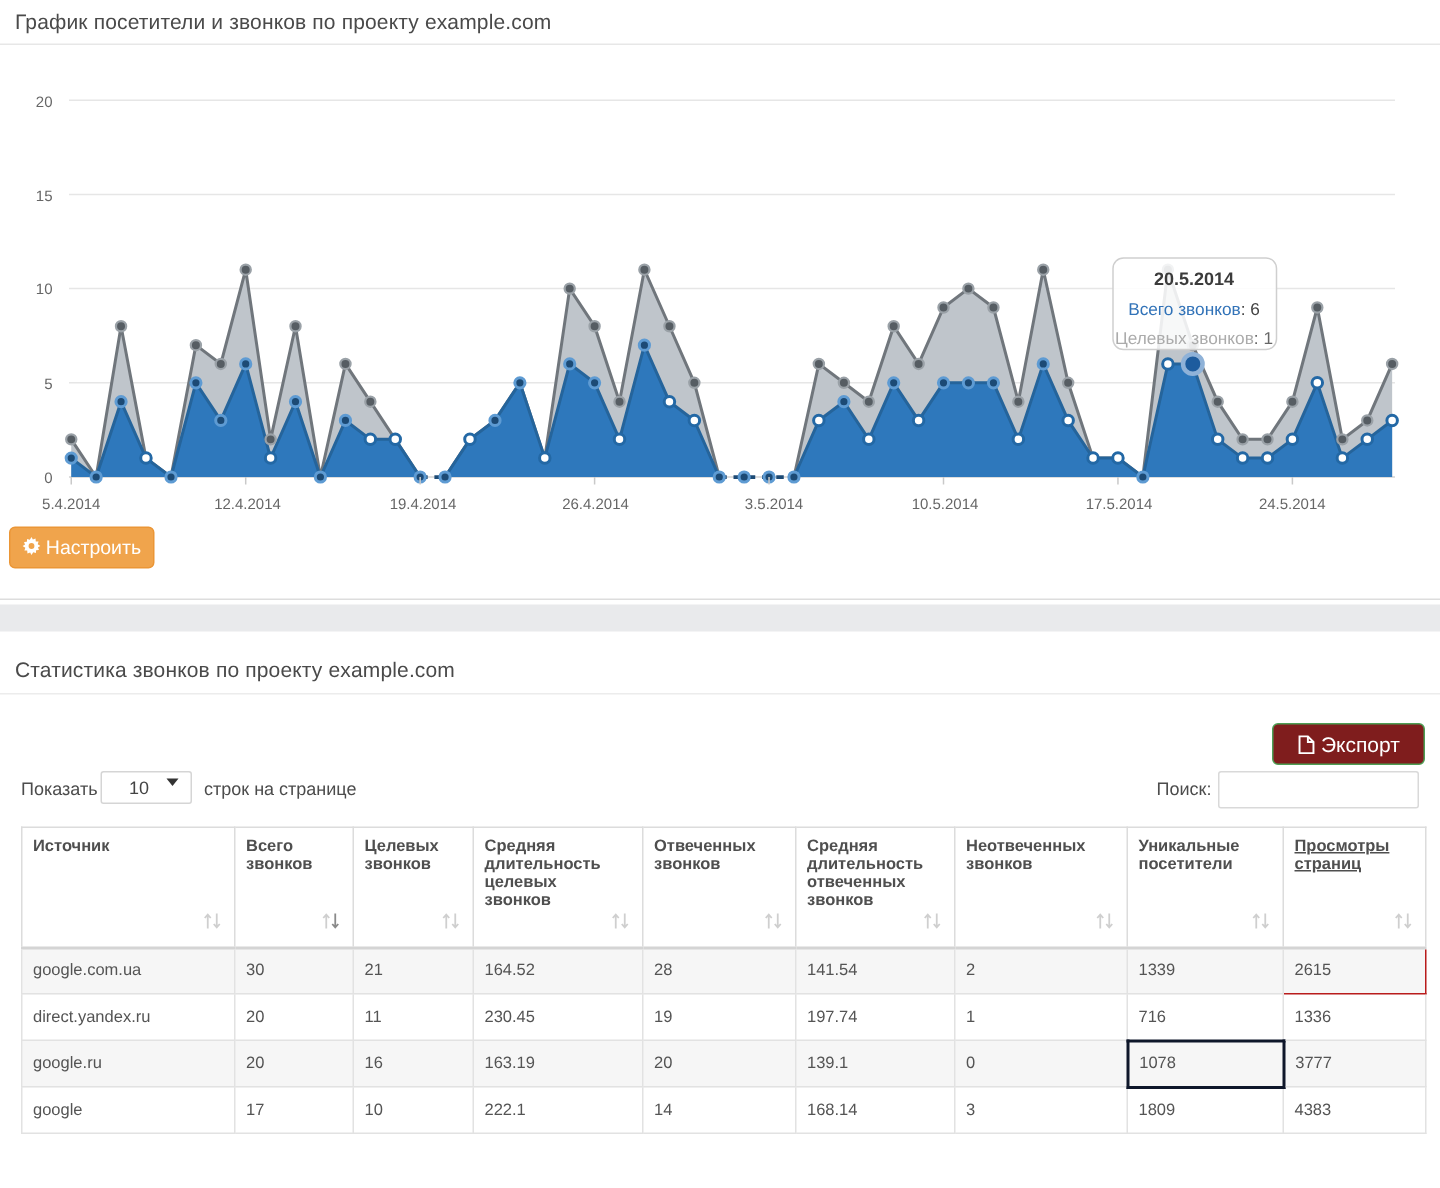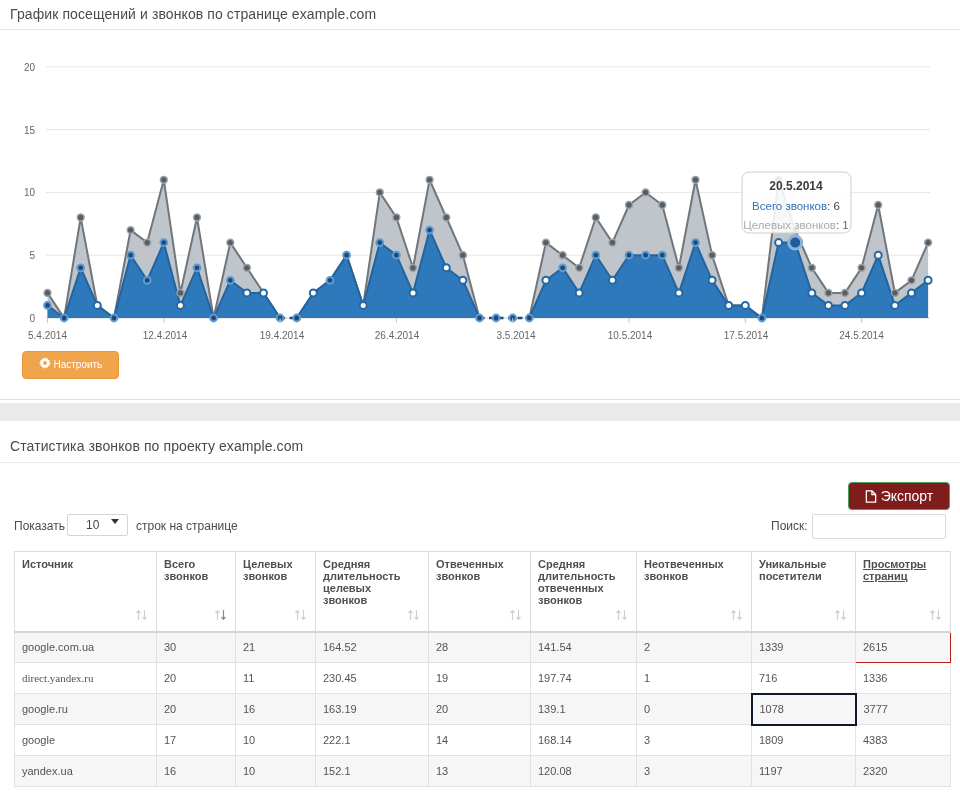--- a/index.html
+++ b/index.html
@@ -1,21 +1,21 @@
 <!DOCTYPE html>
 <html><head><meta charset="utf-8">
 <style>
 html,body{margin:0;padding:0;background:#fff;}
 body{width:960px;height:792px;font-family:"Liberation Sans",sans-serif;position:relative;overflow:hidden;}
 .abs{position:absolute;}
 .ptitle{font-size:14px;color:#4a4a4a;letter-spacing:0.1px;}
 </style></head>
 <body>
 
-<div class="abs ptitle" style="left:10px;top:6px;">График посещений и звонков по странице example.com</div>
+<div class="abs ptitle" style="left:10px;top:6px;">График посетители и звонков по проекту example.com</div>
 <div class="abs" style="left:0;top:29px;width:960px;height:1px;background:#e7e7e7;"></div>
 
 <svg class="abs" style="left:0;top:0;" width="960" height="348" viewBox="0 0 960 348">
 <g font-family="Liberation Sans" font-size="10" fill="#666">
 <text x="35" y="71" text-anchor="end">20</text>
 <text x="35" y="134" text-anchor="end">15</text>
 <text x="35" y="196" text-anchor="end">10</text>
 <text x="35" y="259" text-anchor="end">5</text>
 <text x="35" y="322" text-anchor="end">0</text>
 </g>
@@ -147,21 +147,21 @@
 </g>
 
 <g>
 <rect x="742" y="172" width="109" height="61" rx="7" fill="#ffffff" fill-opacity="0.87" stroke="#cfcfcf" stroke-width="1"></rect>
 <text x="796" y="190" text-anchor="middle" font-family="Liberation Sans" font-size="12" font-weight="bold" fill="#3b3b3b">20.5.2014</text>
 <text x="796" y="210" text-anchor="middle" font-family="Liberation Sans" font-size="11.5"><tspan fill="#3273b8">Всего звонков</tspan><tspan fill="#444">: 6</tspan></text>
 <text x="796" y="229" text-anchor="middle" font-family="Liberation Sans" font-size="11.5"><tspan fill="#ababab">Целевых звонков</tspan><tspan fill="#666">: 1</tspan></text>
 </g>
 </svg>
 
-<div class="abs" style="left:22px;top:351px;width:97px;height:28px;background:#f0a44c;border:1px solid #eb9636;border-radius:4px;box-sizing:border-box;color:#fff;font-size:10px;line-height:26px;text-align:center;">
+<div class="abs" style="left:6px;top:351px;width:97px;height:28px;background:#f0a44c;border:1px solid #eb9636;border-radius:4px;box-sizing:border-box;color:#fff;font-size:13px;line-height:26px;text-align:center;">
 <svg width="12" height="12" viewBox="0 0 16 16" style="vertical-align:-1px;" fill="#fff">
       <path d="M8 0l1.2 2.2 2.4-.8.2 2.5 2.5.2-.8 2.4L16 8l-2.2 1.2.8 2.4-2.5.2-.2 2.5-2.4-.8L8 16l-1.2-2.2-2.4.8-.2-2.5-2.5-.2.8-2.4L0 8l2.2-1.2-.8-2.4 2.5-.2.2-2.5 2.4.8z"></path>
       <circle cx="8" cy="8" r="2.6" fill="#f0a44c"></circle>
     </svg>
 Настроить</div>
 
 <div class="abs" style="left:0;top:399px;width:960px;height:1px;background:#ddd;"></div>
 <div class="abs" style="left:0;top:403px;width:960px;height:18px;background:#e9eaec;"></div>
 
 <div class="abs ptitle" style="left:10px;top:438px;">Статистика звонков по проекту example.com</div>
@@ -243,21 +243,21 @@
 <td style="border:1px solid #e2e2e2;padding:0 7px;color:#545454;">30</td>
 <td style="border:1px solid #e2e2e2;padding:0 7px;color:#545454;">21</td>
 <td style="border:1px solid #e2e2e2;padding:0 7px;color:#545454;">164.52</td>
 <td style="border:1px solid #e2e2e2;padding:0 7px;color:#545454;">28</td>
 <td style="border:1px solid #e2e2e2;padding:0 7px;color:#545454;">141.54</td>
 <td style="border:1px solid #e2e2e2;padding:0 7px;color:#545454;">2</td>
 <td style="border:1px solid #e2e2e2;padding:0 7px;color:#545454;">1339</td>
 <td style="border:1px solid #b91c1c;padding:0 7px;color:#545454;margin-top:33px;">2615</td>
 </tr>
 <tr style="height:31px;background:#ffffff;">
-<td style="border:1px solid #e2e2e2;padding:0 7px;color:#545454;font-family:Liberation Serif, serif;">direct.yandex.ru</td>
+<td style="border:1px solid #e2e2e2;padding:0 7px;color:#545454;">direct.yandex.ru</td>
 <td style="border:1px solid #e2e2e2;padding:0 7px;color:#545454;">20</td>
 <td style="border:1px solid #e2e2e2;padding:0 7px;color:#545454;">11</td>
 <td style="border:1px solid #e2e2e2;padding:0 7px;color:#545454;">230.45</td>
 <td style="border:1px solid #e2e2e2;padding:0 7px;color:#545454;">19</td>
 <td style="border:1px solid #e2e2e2;padding:0 7px;color:#545454;">197.74</td>
 <td style="border:1px solid #e2e2e2;padding:0 7px;color:#545454;">1</td>
 <td style="border:1px solid #e2e2e2;padding:0 7px;color:#545454;">716</td>
 <td style="border:1px solid #e2e2e2;padding:0 7px;color:#545454;">1336</td>
 </tr>
 <tr style="height:31px;background:#f6f6f6;">
@@ -275,26 +275,15 @@
 <td style="border:1px solid #e2e2e2;padding:0 7px;color:#545454;">google</td>
 <td style="border:1px solid #e2e2e2;padding:0 7px;color:#545454;">17</td>
 <td style="border:1px solid #e2e2e2;padding:0 7px;color:#545454;">10</td>
 <td style="border:1px solid #e2e2e2;padding:0 7px;color:#545454;">222.1</td>
 <td style="border:1px solid #e2e2e2;padding:0 7px;color:#545454;">14</td>
 <td style="border:1px solid #e2e2e2;padding:0 7px;color:#545454;">168.14</td>
 <td style="border:1px solid #e2e2e2;padding:0 7px;color:#545454;">3</td>
 <td style="border:1px solid #e2e2e2;padding:0 7px;color:#545454;margin-left:44px;">1809</td>
 <td style="border:1px solid #e2e2e2;padding:0 7px;color:#545454;">4383</td>
 </tr>
-<tr style="height:31px;background:#f6f6f6;">
-<td style="border:1px solid #e2e2e2;padding:0 7px;color:#545454;">yandex.ua</td>
-<td style="border:1px solid #e2e2e2;padding:0 7px;color:#545454;">16</td>
-<td style="border:1px solid #e2e2e2;padding:0 7px;color:#545454;">10</td>
-<td style="border:1px solid #e2e2e2;padding:0 7px;color:#545454;">152.1</td>
-<td style="border:1px solid #e2e2e2;padding:0 7px;color:#545454;">13</td>
-<td style="border:1px solid #e2e2e2;padding:0 7px;color:#545454;">120.08</td>
-<td style="border:1px solid #e2e2e2;padding:0 7px;color:#545454;">3</td>
-<td style="border:1px solid #e2e2e2;padding:0 7px;color:#545454;">1197</td>
-<td style="border:1px solid #e2e2e2;padding:0 7px;color:#545454;">2320</td>
-</tr>
 </tbody>
     </table>
   </div>
 
 </body></html>

